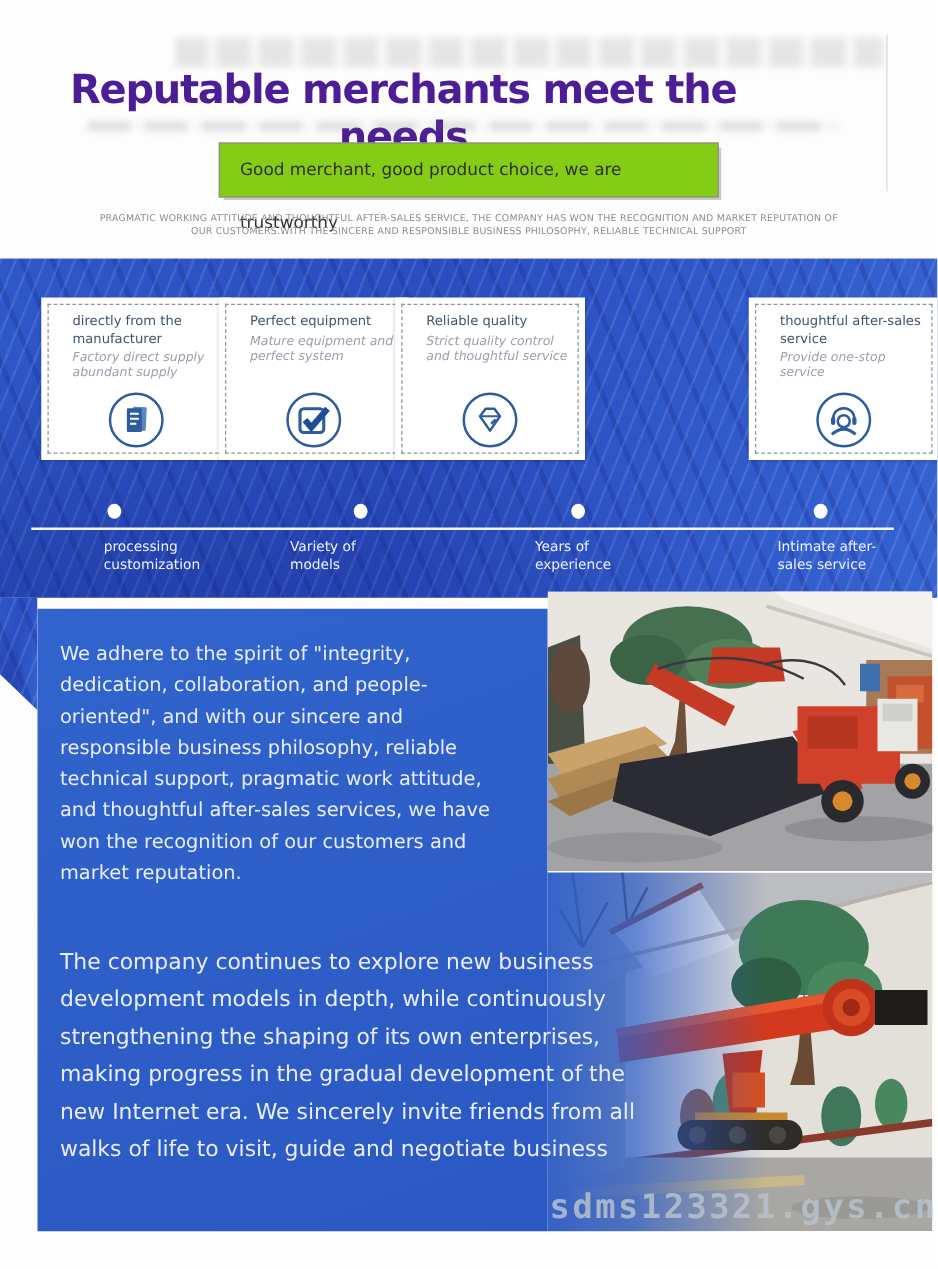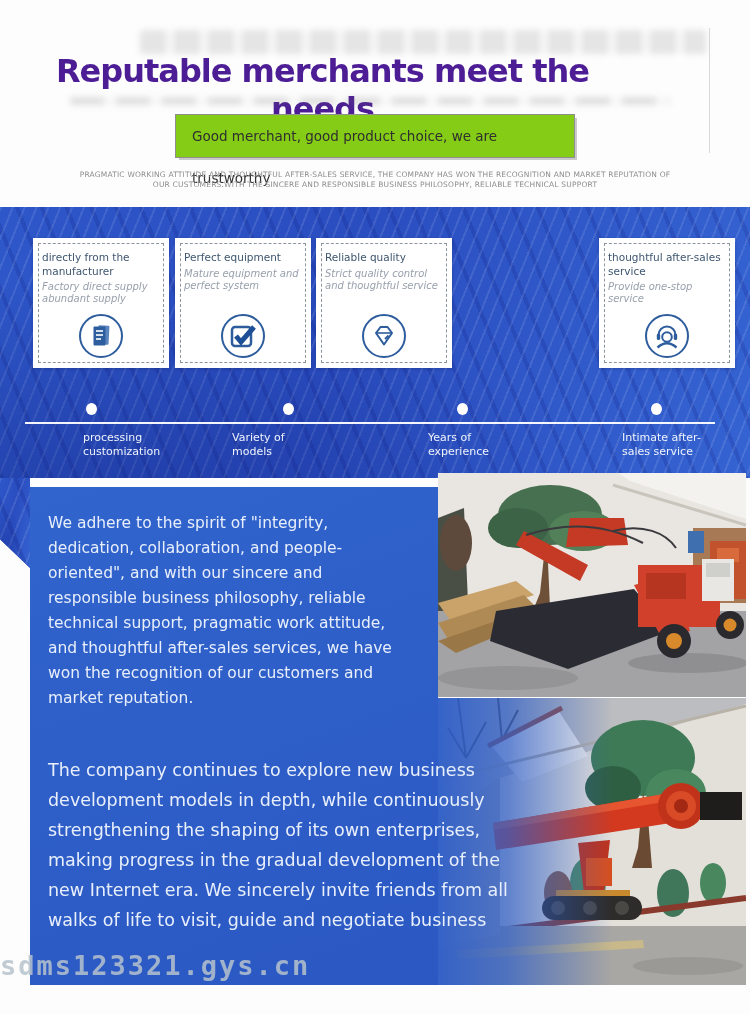--- a/index.html
+++ b/index.html
@@ -28,21 +28,21 @@
       radial-gradient(ellipse at 12% 115%, rgba(10,20,110,0.35), rgba(10,20,110,0) 55%),
       repeating-linear-gradient(112deg, rgba(255,255,255,0.10) 0 2px, rgba(255,255,255,0) 2px 11px),
       repeating-linear-gradient(68deg, rgba(15,30,130,0.20) 0 4px, rgba(15,30,130,0) 4px 23px),
       linear-gradient(100deg,#2e57c9 0%,#2a4dc0 45%,#3563d2 100%);}
   .band{position:absolute;left:0;top:207px;width:750px;height:271px;z-index:1;}
   .band-sliver{position:absolute;left:0;top:478px;width:30px;height:90px;z-index:1;
                clip-path:polygon(0 0,100% 0,100% 100%,0 68%);}
 
   
   .card{position:absolute;top:238px;width:136px;height:130px;background:#fff;z-index:2;
-        box-shadow:0 1px 3px rgba(10,20,80,0.25);}
+        box-shadow:0 1px 3px rgba(10,20,80,0.25);padding-left:16px;}
   .card-inner{position:absolute;inset:5px;border:1px dashed #8c949e;pointer-events:none;}
   .card-title{position:relative;margin:13px 9px 0;font-size:10.5px;line-height:13.5px;
               font-weight:500;color:#3e566f;}
   .card-sub{position:relative;margin:3px 9px 0;font-size:10px;line-height:12px;color:#98a0ac;font-style:italic;}
   .card:nth-of-type(3) .card-title,.card:nth-of-type(3) .card-sub,
   .card:nth-of-type(4) .card-title,.card:nth-of-type(4) .card-sub,
   .card:nth-of-type(5) .card-sub{text-align:center;}
   .card-icon{position:absolute;bottom:8px;left:50%;transform:translateX(-50%);width:48px;height:48px;}
   .c1{left:33px}.c2{left:175px}.c3{left:316px}.c4{left:458px}.c5{left:599px}
 
@@ -61,21 +61,21 @@
         background:linear-gradient(90deg,rgba(46,94,200,0.95) 0%,rgba(46,94,200,0.72) 40%,rgba(46,94,200,0) 100%);}
 
   
   .panel{position:absolute;left:30px;top:487px;width:408px;height:498px;z-index:5;
          background:linear-gradient(160deg,#3164cd,#2b58c3);}
   .para{position:absolute;left:18px;color:#e8effb;white-space:pre-line;}
   .para1{top:24px;width:410px;font-size:15.5px;line-height:25px;}
   .para2{top:268px;width:545px;font-size:17.5px;line-height:30px;}
 
   
-  .watermark{position:absolute;left:0;top:950px;width:750px;text-align:left;z-index:6;
+  .watermark{position:absolute;left:0;top:950px;width:750px;text-align:right;z-index:6;
              font-family:"DejaVu Sans Mono","Liberation Mono",monospace;
              font-size:27px;font-weight:bold;letter-spacing:2px;color:rgba(182,194,205,0.85);}
 </style>
 </head>
 <body>
 
 <div id="page">
 
   <div class="blur-strip strip1"></div>
   <div class="vline"></div>

